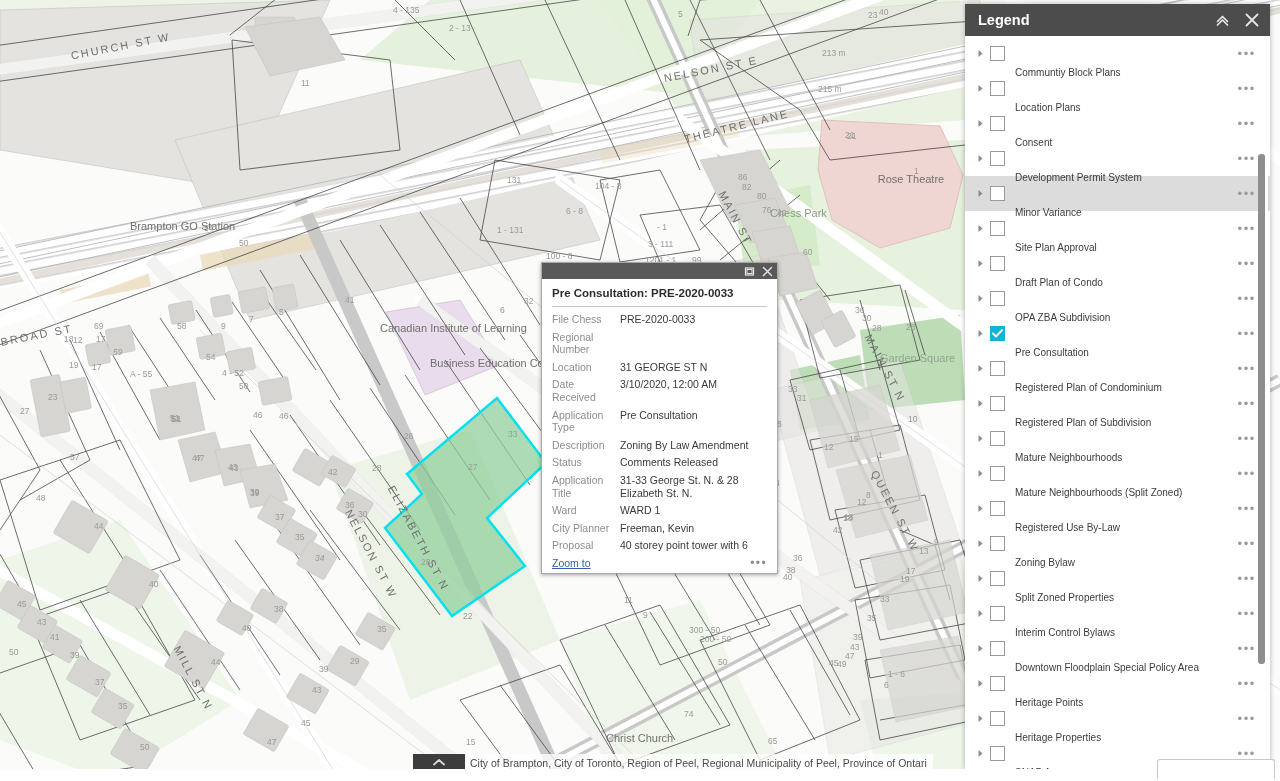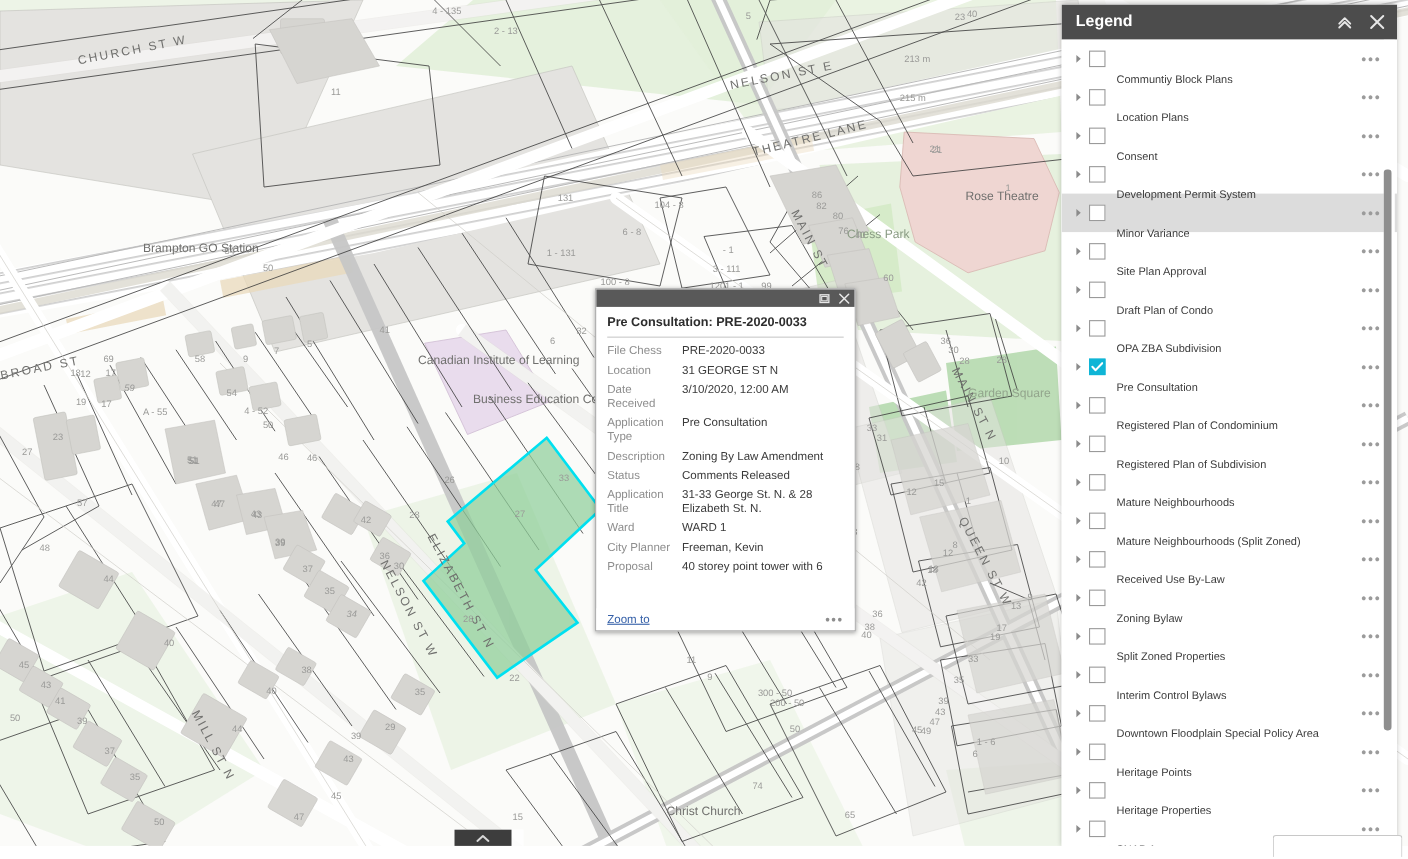--- a/index.html
+++ b/index.html
@@ -565,20 +565,24 @@
       </span>
     </div>
     <div class="pop-body">
       <div class="pop-title">Pre Consultation: PRE-2020-0033</div>
       <div id="popattrs">
           <div class="attr-row">
             <span class="attr-k">File Chess</span>
             <span class="attr-v">PRE-2020-0033</span>
           </div>
           <div class="attr-row">
+            <span class="attr-k">Regional Number</span>
+            <span class="attr-v"></span>
+          </div>
+          <div class="attr-row">
             <span class="attr-k">Location</span>
             <span class="attr-v">31 GEORGE ST N</span>
           </div>
           <div class="attr-row">
             <span class="attr-k">Date Received</span>
             <span class="attr-v">3/10/2020, 12:00 AM</span>
           </div>
           <div class="attr-row">
             <span class="attr-k">Application Type</span>
             <span class="attr-v">Pre Consultation</span>
@@ -765,21 +769,21 @@
             <span class="leg-label">Mature Neighbourhoods (Split Zoned)</span>
             <span class="leg-dots">•••</span>
           </div>
           <div class="leg-row">
             <span class="caret">
               <svg width="7" height="9" viewBox="0 0 7 9">
                 <path d="M1.5,1 L5.5,4.5 L1.5,8 Z" fill="#8b8b8b"></path>
               </svg>
             </span>
             <span class="cbox"></span>
-            <span class="leg-label">Received Use By-Law</span>
+            <span class="leg-label">Registered Use By-Law</span>
             <span class="leg-dots">•••</span>
           </div>
           <div class="leg-row">
             <span class="caret">
               <svg width="7" height="9" viewBox="0 0 7 9">
                 <path d="M1.5,1 L5.5,4.5 L1.5,8 Z" fill="#8b8b8b"></path>
               </svg>
             </span>
             <span class="cbox"></span>
             <span class="leg-label">Zoning Bylaw</span>
@@ -851,17 +855,18 @@
       </div>
     </div>
   </div>
 
   <div id="attrib">
     <span class="attrib-btn">
       <svg width="14" height="9" viewBox="0 0 14 9">
           <path d="M2,6.5 L7,2 L12,6.5" fill="none" stroke="#d8d8d8" stroke-width="1.8" stroke-linecap="round" stroke-linejoin="round"></path>
         </svg>
     </span>
+    <span class="attrib-txt">City of Brampton, City of Toronto, Region of Peel, Regional Municipality of Peel, Province of Ontari</span>
   </div>
 
   <div id="bottom-strip"></div>
   <div id="corner-box"></div>
 </div>
 
 </body></html>

